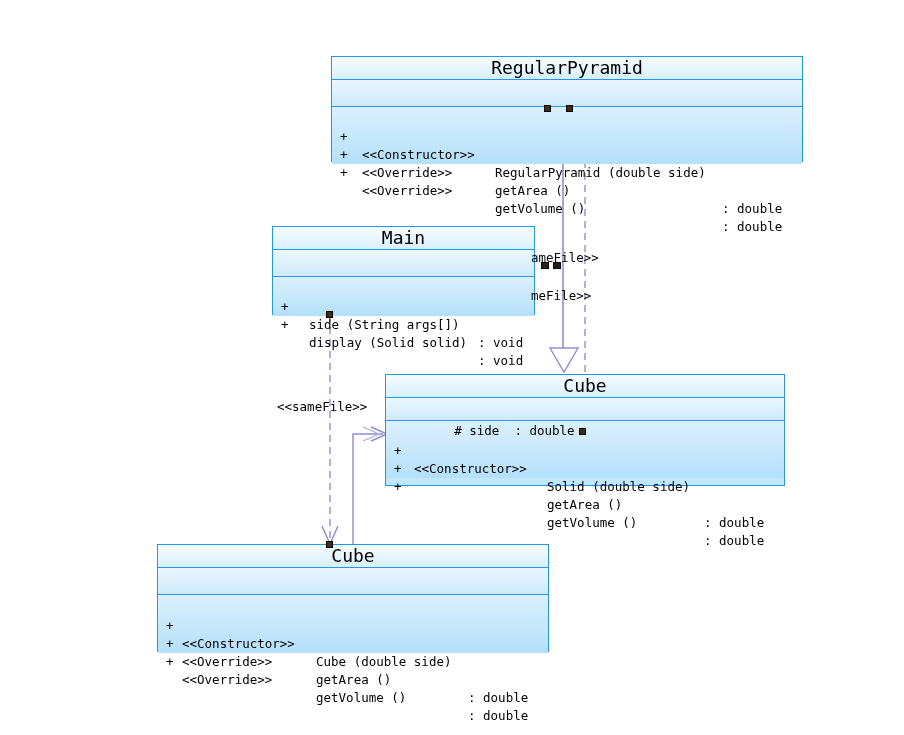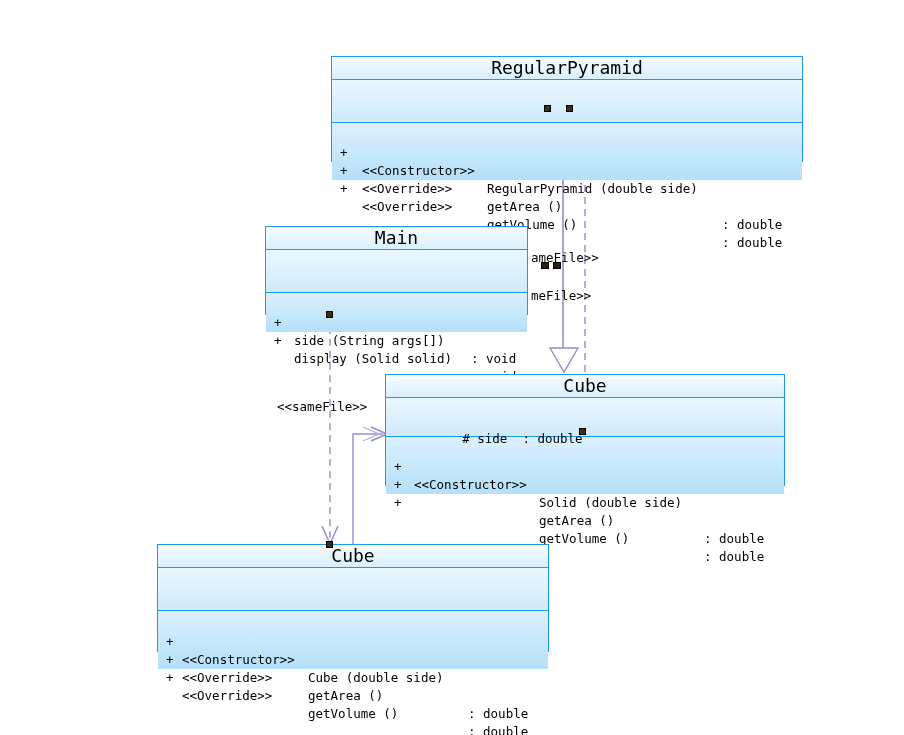--- a/index.html
+++ b/index.html
@@ -46,21 +46,21 @@
     height: 22px;
     border-bottom: 1px solid #1e9ae8;
     background: linear-gradient(to bottom, #f7fcff 0%, #d8f0fd 100%);
     white-space: nowrap;
     overflow: hidden;
   }
   .uml-attrs {
     border-bottom: 1px solid #1e9ae8;
     background: linear-gradient(to bottom, #eaf7fe 0%, #cfeafb 100%);
     min-height: 22px;
-    padding: 8px;
+    padding: 0;
   }
   .uml-ops {
     background: linear-gradient(to bottom, #dcf0fd 0%, #b4e0fa 100%);
     padding: 0;
   }
 
   .member {
     font-size: 12.5px;
     line-height: 18px;
     height: 18px;
@@ -70,20 +70,21 @@
   }
   .member .vis {
     position: absolute;
     left: 8px;
   }
   .member .stereo {
     position: absolute;
   }
   .member .sig {
     position: absolute;
+    margin-left: 8px;
   }
   .member .ret {
     position: absolute;
   }
   .attr-row {
     font-size: 12.5px;
     line-height: 22px;
     height: 22px;
     color: #000000;
     white-space: pre;
@@ -170,21 +171,21 @@
         <span class="stereo" style="left:30px;">&lt;&lt;Override&gt;&gt;</span>
         <span class="sig" style="left:155px;">getVolume ()</span>
         <span class="ret" style="left:390px;">: double</span>
       </div>
     </div>
   </div>
 
   <div class="anchor" style="left:544px; top:105px;"></div>
   <div class="anchor" style="left:566px; top:105px;"></div>
 
-  <div class="uml-class" id="cls-main" style="left:265px; top:226px; width:263px; height:89px;">
+  <div class="uml-class" id="cls-main" style="left:272px; top:226px; width:263px; height:89px;">
     <div class="uml-name">Main</div>
     <div class="uml-attrs" style="height:26px;"></div>
     <div class="uml-ops" style="padding-top:3px;">
       <div class="member">
         <span class="vis">+</span>
         <span class="sig" style="left:28px;">side (String args[])</span>
         <span class="ret" style="left:205px;">: void</span>
       </div>
       <div class="member">
         <span class="vis">+</span>

